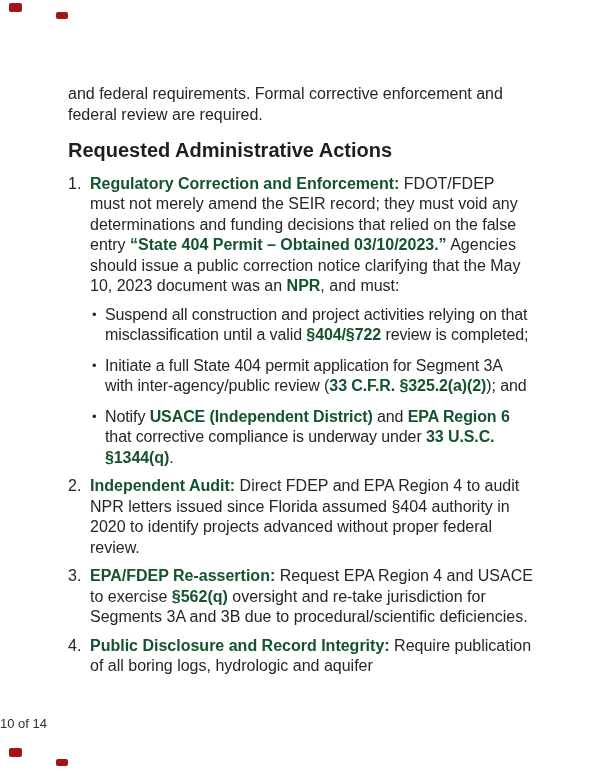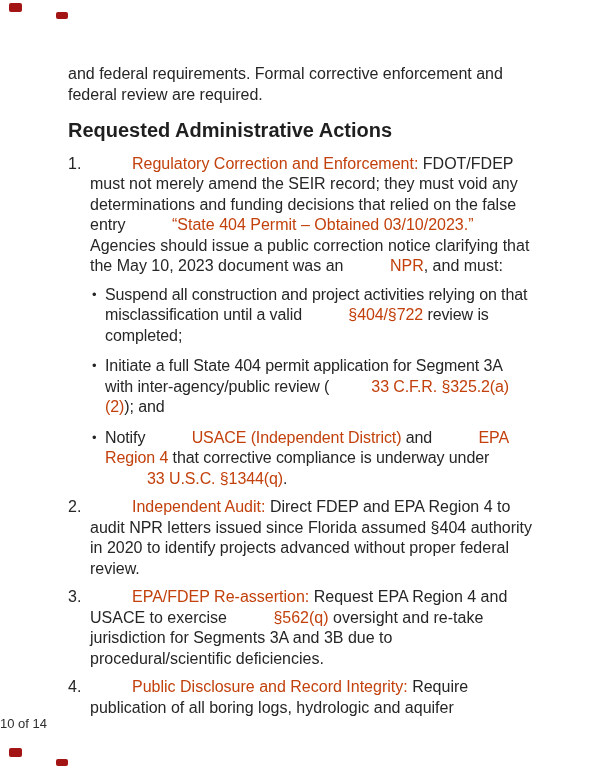--- a/index.html
+++ b/index.html
@@ -15,21 +15,21 @@
     height: 776px;
     background: #ffffff;
     font-family: "Liberation Sans", sans-serif;
     font-size: 16px;
     line-height: 20.5px;
     color: #262626;
   }
   .content {
     position: absolute;
     left: 68px;
-    top: 64px;
+    top: 84px;
     width: 465px;
   }
   .intro { margin: 0; }
   .section-heading {
     margin: 15px 0 0 0;
     font-size: 20px;
     line-height: 20.5px;
     font-weight: bold;
     color: #1f1f1f;
   }
@@ -54,21 +54,21 @@
     display: grid;
     grid-template-columns: 14px 1fr;
     letter-spacing: -0.1px;
   }
   li.bullet + li.bullet { margin-top: 10px; }
   .dot {
     font-size: 13px;
     line-height: 20.5px;
     padding-left: 1px;
   }
-  b, strong { font-weight: normal; color: #c2410c; margin-left: 42px; }
+  b, strong { font-weight: bold; color: #14532d; }
   .footer {
     position: absolute;
     left: 0;
     top: 716px;
     width: 600px;
     text-align: left;
     font-size: 13px;
     line-height: 16px;
     color: #2e2e2e;
   }
@@ -105,21 +105,21 @@
               <li class="bullet">
                 <span class="dot">•</span>
                 <div class="bullet-text">Suspend all construction and project activities relying on that misclassification until a valid <b>§404/§722</b> review is completed;</div>
               </li>
               <li class="bullet">
                 <span class="dot">•</span>
                 <div class="bullet-text">Initiate a full State 404 permit application for Segment 3A with inter-agency/public review (<b>33 C.F.R. §325.2(a)(2)</b>); and</div>
               </li>
               <li class="bullet">
                 <span class="dot">•</span>
-                <div class="bullet-text">Notify <b>USACE (Independent District)</b> and <b>EPA Region 4</b> that corrective compliance is underway under <b>33 U.S.C. §1344(q)</b>.</div>
+                <div class="bullet-text">Notify <b>USACE (Independent District)</b> and <b>EPA Region 6</b> that corrective compliance is underway under <b>33 U.S.C. §1344(q)</b>.</div>
               </li>
             </ul>
           </div>
         </li>
         <li class="action">
           <span class="num">2.</span>
           <div class="action-body">
             <div class="action-para"><b>Independent Audit:</b> Direct FDEP and EPA Region 4 to audit NPR letters issued since Florida assumed §404 authority in 2020 to identify projects advanced without proper federal review.</div>
           </div>
         </li>

